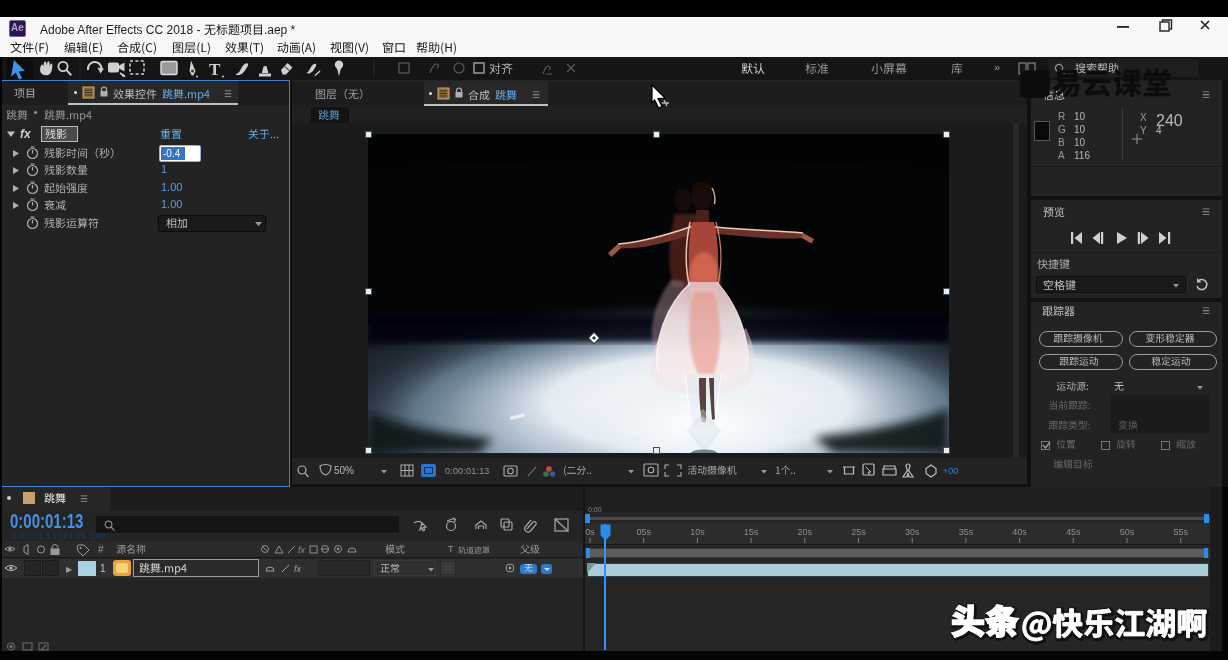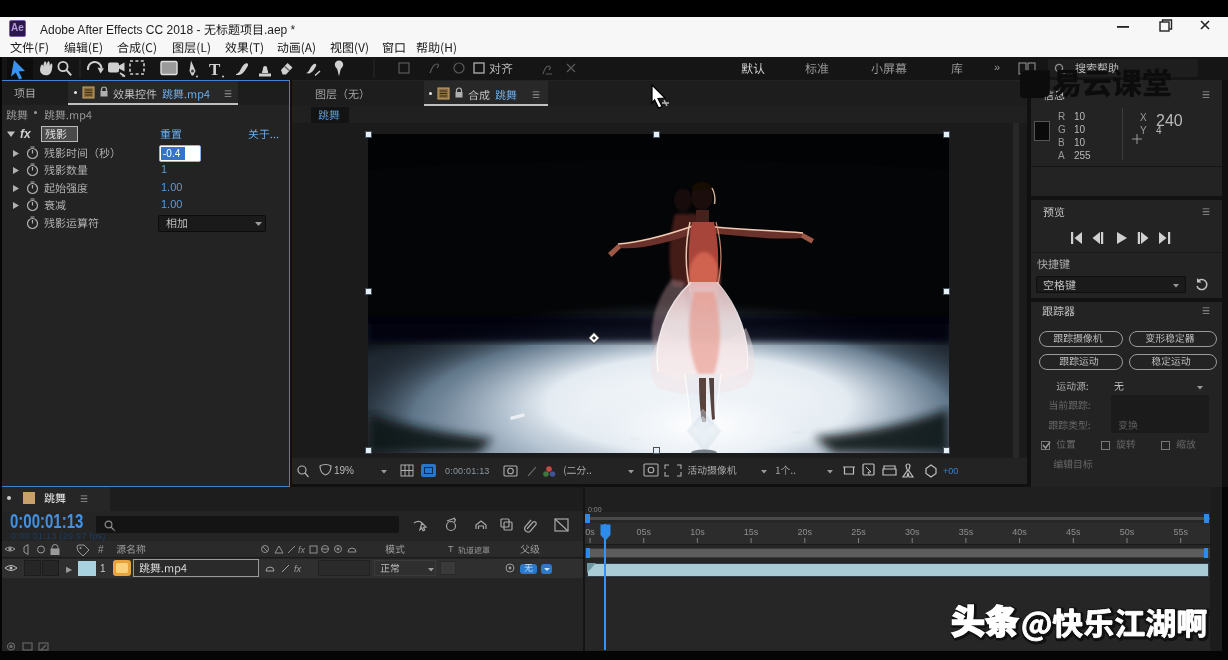--- a/index.html
+++ b/index.html
@@ -370,21 +370,21 @@
     <path d="M12 19h7M14 16l3 6" stroke="#ddd" stroke-width="1.4" opacity=".8"></path>
   </svg>
 <div class="abs" style="left:292px;top:458px;width:735px;height:26px;background:#232323"></div>
 <svg class="abs" style="left:292px;top:458px" width="735" height="26" viewBox="0 0 735 26">
     <g fill="none" stroke="#b0b0b0" stroke-width="1.2">
       <circle cx="10" cy="12" r="4"></circle>
       <path d="M13 15l3.5 4"></path>
       <path d="M28 8c3-2 8-2 11 0 0 4-2 8-5.5 9-3.5-1-5.5-5-5.5-9z"></path>
     </g>
   </svg>
-<div class="abs" style="left:334px;top:465px;font-size:10px;color:#b8b8b8">19%</div>
+<div class="abs" style="left:334px;top:465px;font-size:10px;color:#b8b8b8">50%</div>
 <svg class="abs" style="left:380px;top:469px" width="8" height="6" viewBox="0 0 8 6">
     <path d="M1 1l3 3.5L7 1z" fill="#9a9a9a"></path>
   </svg>
 <svg class="abs" style="left:400px;top:464px" width="14" height="13" viewBox="0 0 14 13">
     <g fill="none" stroke="#b0b0b0">
       <rect x="1" y="1" width="12" height="11"></rect>
       <path d="M5 1v11M9 1v11M1 6.5h12"></path>
     </g>
   </svg>
 <div class="abs" style="left:421px;top:464px;width:15px;height:13px;background:#2576cc;border-radius:2px"></div>
@@ -443,21 +443,21 @@
   </svg>
 <div class="abs" style="left:1202px;top:90px;color:#9a9a9a;font-size:9px">☰</div>
 <div class="abs" style="left:1034px;top:121px;width:16px;height:20px;background:#0a0a0a;border:1px solid #555"></div>
 <div class="abs" style="left:1058px;top:111px;font-size:10px;color:#9a9a9a">R</div>
 <div class="abs" style="left:1074px;top:111px;font-size:10px;color:#b8b8b8">10</div>
 <div class="abs" style="left:1058px;top:124px;font-size:10px;color:#9a9a9a">G</div>
 <div class="abs" style="left:1074px;top:124px;font-size:10px;color:#b8b8b8">10</div>
 <div class="abs" style="left:1058px;top:137px;font-size:10px;color:#9a9a9a">B</div>
 <div class="abs" style="left:1074px;top:137px;font-size:10px;color:#b8b8b8">10</div>
 <div class="abs" style="left:1058px;top:150px;font-size:10px;color:#9a9a9a">A</div>
-<div class="abs" style="left:1074px;top:150px;font-size:10px;color:#b8b8b8">255</div>
+<div class="abs" style="left:1074px;top:150px;font-size:10px;color:#b8b8b8">116</div>
 <div class="abs" style="left:1122px;top:108px;width:1px;height:52px;background:#3c3c3c"></div>
 <div class="abs" style="left:1140px;top:112px;font-size:10px;color:#9a9a9a">X</div>
 <div class="abs" style="left:1156px;top:112px;font-size:16px;color:#b8b8b8">240</div>
 <div class="abs" style="left:1140px;top:125px;font-size:10px;color:#9a9a9a">Y</div>
 <div class="abs" style="left:1156px;top:125px;font-size:10px;color:#b8b8b8">4</div>
 <svg class="abs" style="left:1131px;top:133px" width="12" height="12" viewBox="0 0 12 12">
     <path d="M6 1v10M1 6h10" stroke="#9a9a9a"></path>
   </svg>
 <div class="abs" style="left:1031px;top:166px;width:191px;height:1px;background:#161616"></div>
 <div class="abs" style="left:1031px;top:196px;width:191px;height:4px;background:#121212"></div>
@@ -550,21 +550,21 @@
 <div class="abs" style="left:0;top:487px;width:1228px;height:165px;background:#242424"></div>
 <div class="abs" style="left:0;top:487px;width:1228px;height:24px;background:#1d1d1d"></div>
 <div class="abs" style="left:0;top:487px;width:110px;height:24px;background:#262626"></div>
 <div class="abs" style="left:7px;top:496px;width:4px;height:4px;border-radius:50%;background:#ccc"></div>
 <div class="abs" style="left:23px;top:492px;width:12px;height:12px;background:#c8a06a"></div>
 <svg style="position:absolute;left:44px;top:491px" width="22" height="15" viewBox="0 -11.00 22.00 14.52">
     <path d="M0.9 -4.5H1.7V-0.5H0.9ZM1.8 -7.9V-6.1H3.3V-7.9ZM0.9 -8.7H4.2V-5.3H0.9ZM2.3 -5.6H3.1V-0.6H2.3ZM0.3 -0.7Q0.9 -0.8 1.5 -0.9Q2.2 -1.1 2.9 -1.3Q3.6 -1.5 4.4 -1.7L4.5 -0.8Q3.5 -0.5 2.4 -0.2Q1.4 0.1 0.6 0.3ZM2.7 -4.0H4.2V-3.1H2.7ZM7.6 -9.3H8.6V-0.7Q8.6 -0.3 8.6 -0.3Q8.7 -0.2 8.9 -0.2Q8.9 -0.2 9.1 -0.2Q9.2 -0.2 9.4 -0.2Q9.5 -0.2 9.6 -0.2Q9.7 -0.2 9.8 -0.4Q9.8 -0.7 9.8 -1.4Q10.0 -1.3 10.3 -1.2Q10.5 -1.1 10.7 -1.0Q10.6 -0.0 10.4 0.4Q10.2 0.8 9.7 0.8Q9.6 0.8 9.5 0.8Q9.3 0.8 9.2 0.8Q9.0 0.8 8.9 0.8Q8.8 0.8 8.7 0.8Q8.3 0.8 8.0 0.6Q7.8 0.5 7.7 0.2Q7.6 -0.1 7.6 -0.7ZM4.2 -7.5 5.0 -7.8Q5.3 -7.4 5.5 -7.0Q5.6 -6.6 5.8 -6.2Q6.0 -5.8 6.0 -5.5L5.1 -5.1Q5.1 -5.4 4.9 -5.8Q4.8 -6.2 4.6 -6.7Q4.4 -7.1 4.2 -7.5ZM3.9 -2.8Q4.3 -3.0 4.9 -3.3Q5.5 -3.7 6.1 -4.1L6.3 -3.3Q5.9 -2.9 5.4 -2.5Q4.9 -2.2 4.5 -1.8ZM9.6 -7.9 10.6 -7.4Q10.3 -7.0 10.1 -6.6Q9.9 -6.2 9.6 -5.8Q9.4 -5.4 9.2 -5.1L8.5 -5.4Q8.7 -5.8 8.9 -6.2Q9.1 -6.6 9.3 -7.1Q9.5 -7.5 9.6 -7.9ZM8.1 -3.7 8.8 -4.4Q9.1 -4.1 9.5 -3.8Q9.8 -3.5 10.2 -3.2Q10.5 -2.9 10.7 -2.7L10.0 -1.9Q9.8 -2.2 9.5 -2.5Q9.2 -2.8 8.8 -3.1Q8.5 -3.5 8.1 -3.7ZM5.9 -9.3H6.8V-4.6Q6.8 -3.9 6.8 -3.1Q6.7 -2.3 6.5 -1.5Q6.2 -0.8 5.8 -0.2Q5.4 0.5 4.6 0.9Q4.5 0.8 4.4 0.7Q4.3 0.6 4.2 0.4Q4.0 0.3 3.9 0.2Q4.6 -0.2 5.0 -0.7Q5.4 -1.3 5.6 -1.9Q5.8 -2.6 5.8 -3.3Q5.9 -4.0 5.9 -4.6Z M13.5 -9.3 14.5 -9.1Q14.1 -8.5 13.6 -7.9Q13.0 -7.3 12.3 -6.7Q12.1 -6.9 11.9 -7.1Q11.7 -7.3 11.5 -7.4Q12.2 -7.8 12.7 -8.3Q13.3 -8.8 13.5 -9.3ZM13.5 -8.5H20.9V-7.6H12.7ZM13.6 -3.2H15.6V-2.4H12.9ZM12.1 -6.7H21.1V-5.8H12.1ZM11.5 -4.8H21.5V-4.0H11.5ZM13.3 -8.0H14.2V-4.3H13.3ZM15.2 -8.0H16.1V-4.3H15.2ZM17.1 -8.0H18.0V-4.3H17.1ZM19.0 -8.0H20.0V-4.3H19.0ZM13.5 -4.0 14.4 -3.8Q14.0 -3.0 13.4 -2.4Q12.7 -1.7 12.0 -1.3Q12.0 -1.4 11.8 -1.5Q11.7 -1.6 11.6 -1.7Q11.5 -1.9 11.4 -1.9Q12.1 -2.3 12.6 -2.8Q13.2 -3.4 13.5 -4.0ZM15.3 -3.2H15.5L15.7 -3.2L16.3 -2.9Q16.0 -1.9 15.4 -1.1Q14.8 -0.4 14.0 0.1Q13.2 0.6 12.3 0.9Q12.2 0.8 12.1 0.7Q12.0 0.5 11.9 0.4Q11.8 0.2 11.7 0.2Q12.5 -0.1 13.3 -0.5Q14.0 -0.9 14.5 -1.6Q15.1 -2.2 15.3 -3.0ZM12.8 -1.5 13.4 -2.0Q13.7 -1.8 14.0 -1.5Q14.4 -1.2 14.6 -1.0L13.9 -0.5Q13.8 -0.7 13.4 -1.0Q13.1 -1.3 12.8 -1.5ZM16.5 -3.2H21.2V-2.3H16.5ZM16.6 -1.2H21.5V-0.3H16.6ZM18.7 -3.8H19.7V0.9H18.7ZM16.6 -2.1 17.6 -2.0Q17.5 -1.6 17.4 -1.1Q17.3 -0.7 17.2 -0.3H16.2Q16.3 -0.7 16.4 -1.2Q16.6 -1.7 16.6 -2.1Z" fill="#d8d8d8"></path>
   </svg>
 <div class="abs" style="left:80px;top:494px;color:#9a9a9a;font-size:9px">☰</div>
 <div class="abs" style="left:10px;top:510px;font-size:20px;font-weight:bold;color:#4392e2;transform:scaleX(.75);transform-origin:0 0;white-space:nowrap">0:00:01:13</div>
-<div class="abs" style="left:11px;top:531px;font-size:9px;color:#1c3c63;letter-spacing:.3px">0:00:01:13 (29.97 fps)</div>
+<div class="abs" style="left:11px;top:531px;font-size:9px;color:#1c3c63;letter-spacing:.3px">0:00:01:13 (24.25 fps)</div>
 <div class="abs" style="left:96px;top:516px;width:303px;height:17px;background:#141414;border-radius:2px"></div>
 <svg class="abs" style="left:103px;top:519px" width="13" height="13" viewBox="0 0 13 13">
     <circle cx="5.5" cy="5.5" r="3.4" fill="none" stroke="#8a8a8a" stroke-width="1.2"></circle>
     <path d="M8 8l3 3" stroke="#8a8a8a" stroke-width="1.2"></path>
     <path d="M11 11l1.5.8-.7 1z" fill="#8a8a8a"></path>
   </svg>
 <svg class="abs" style="left:412px;top:517px" width="165" height="17" viewBox="0 0 165 17">
     <g fill="none" stroke="#a8a8a8" stroke-width="1.2">
       <path d="M2 6c3-2 6-2 8 0M10 6l4 4-2.5.3 1.2 2.7-1.6.8-1.3-2.8-1.8 1.6z" fill="none"></path>
       <circle cx="39" cy="9" r="4.5"></circle>

